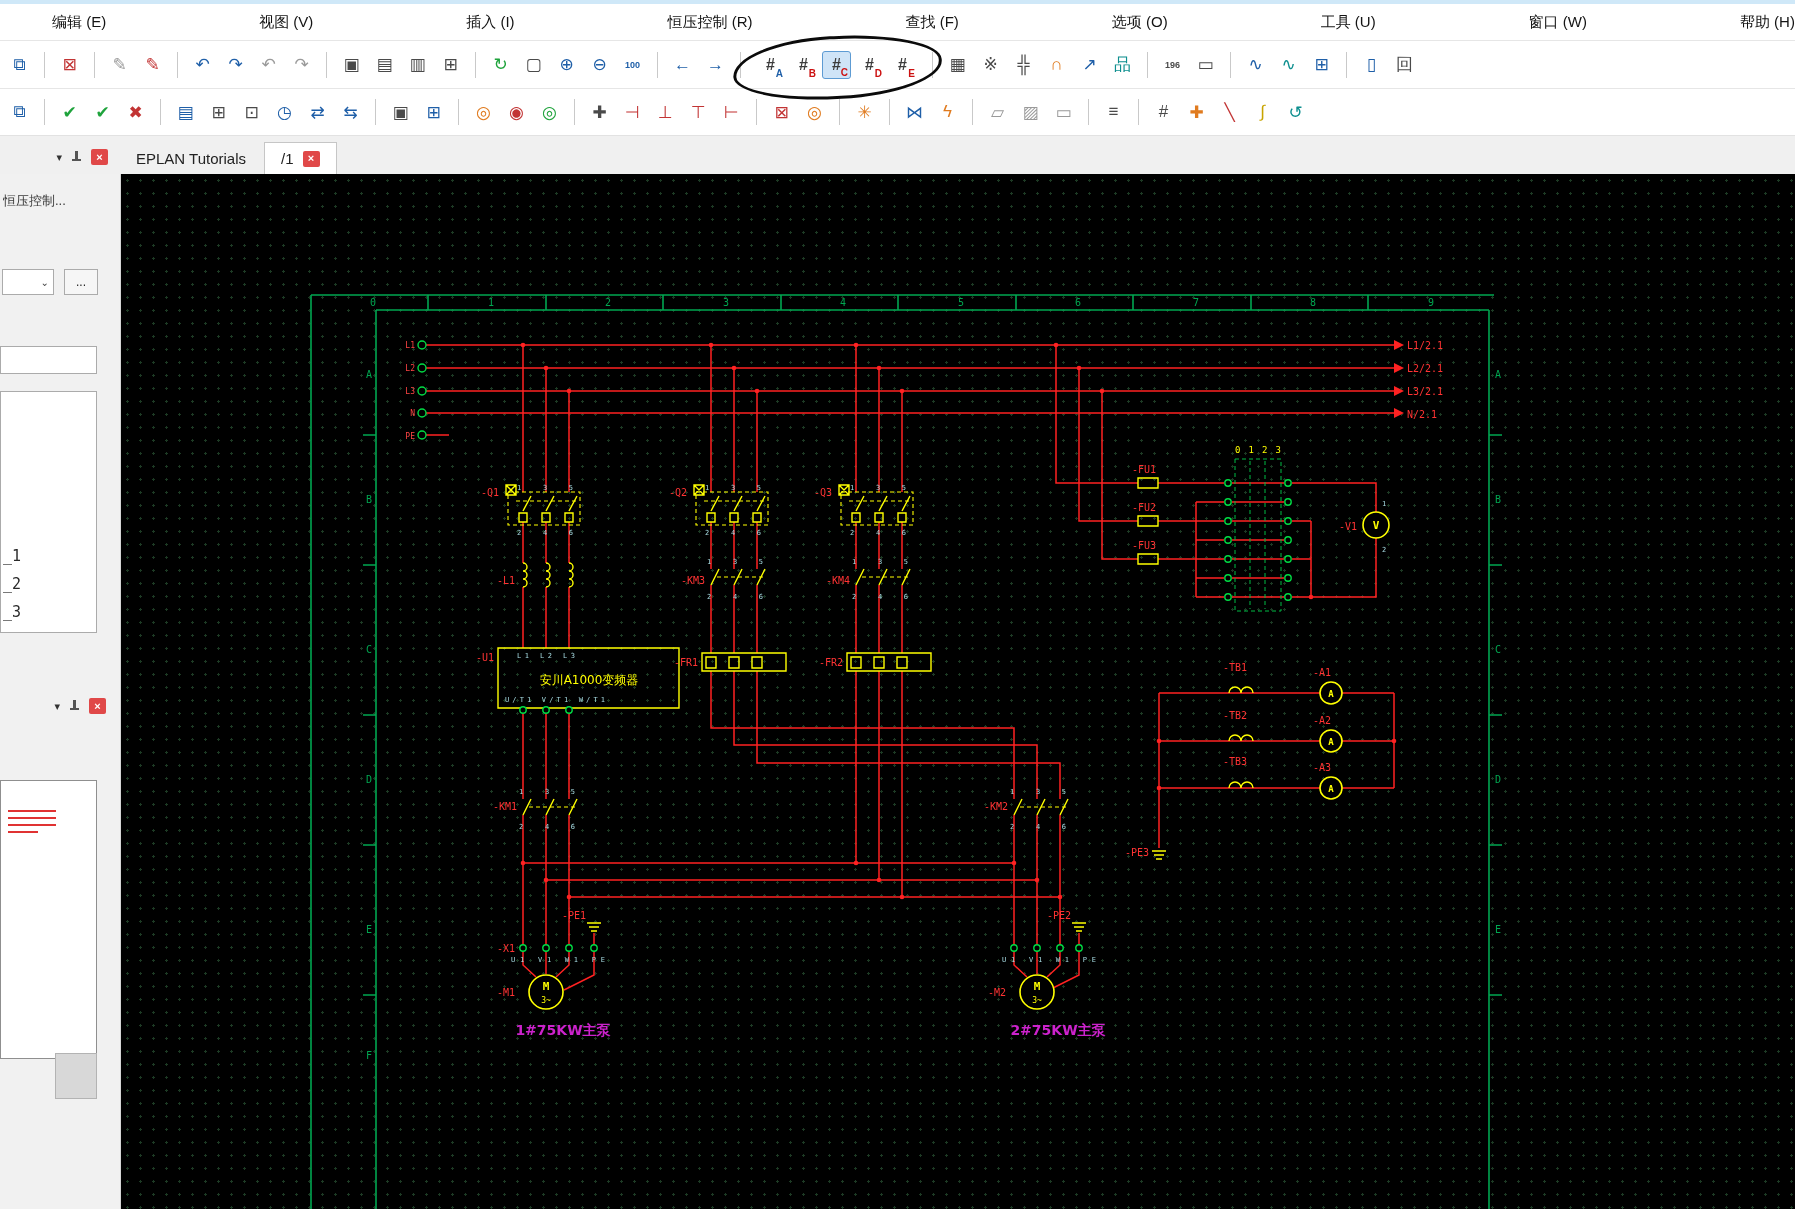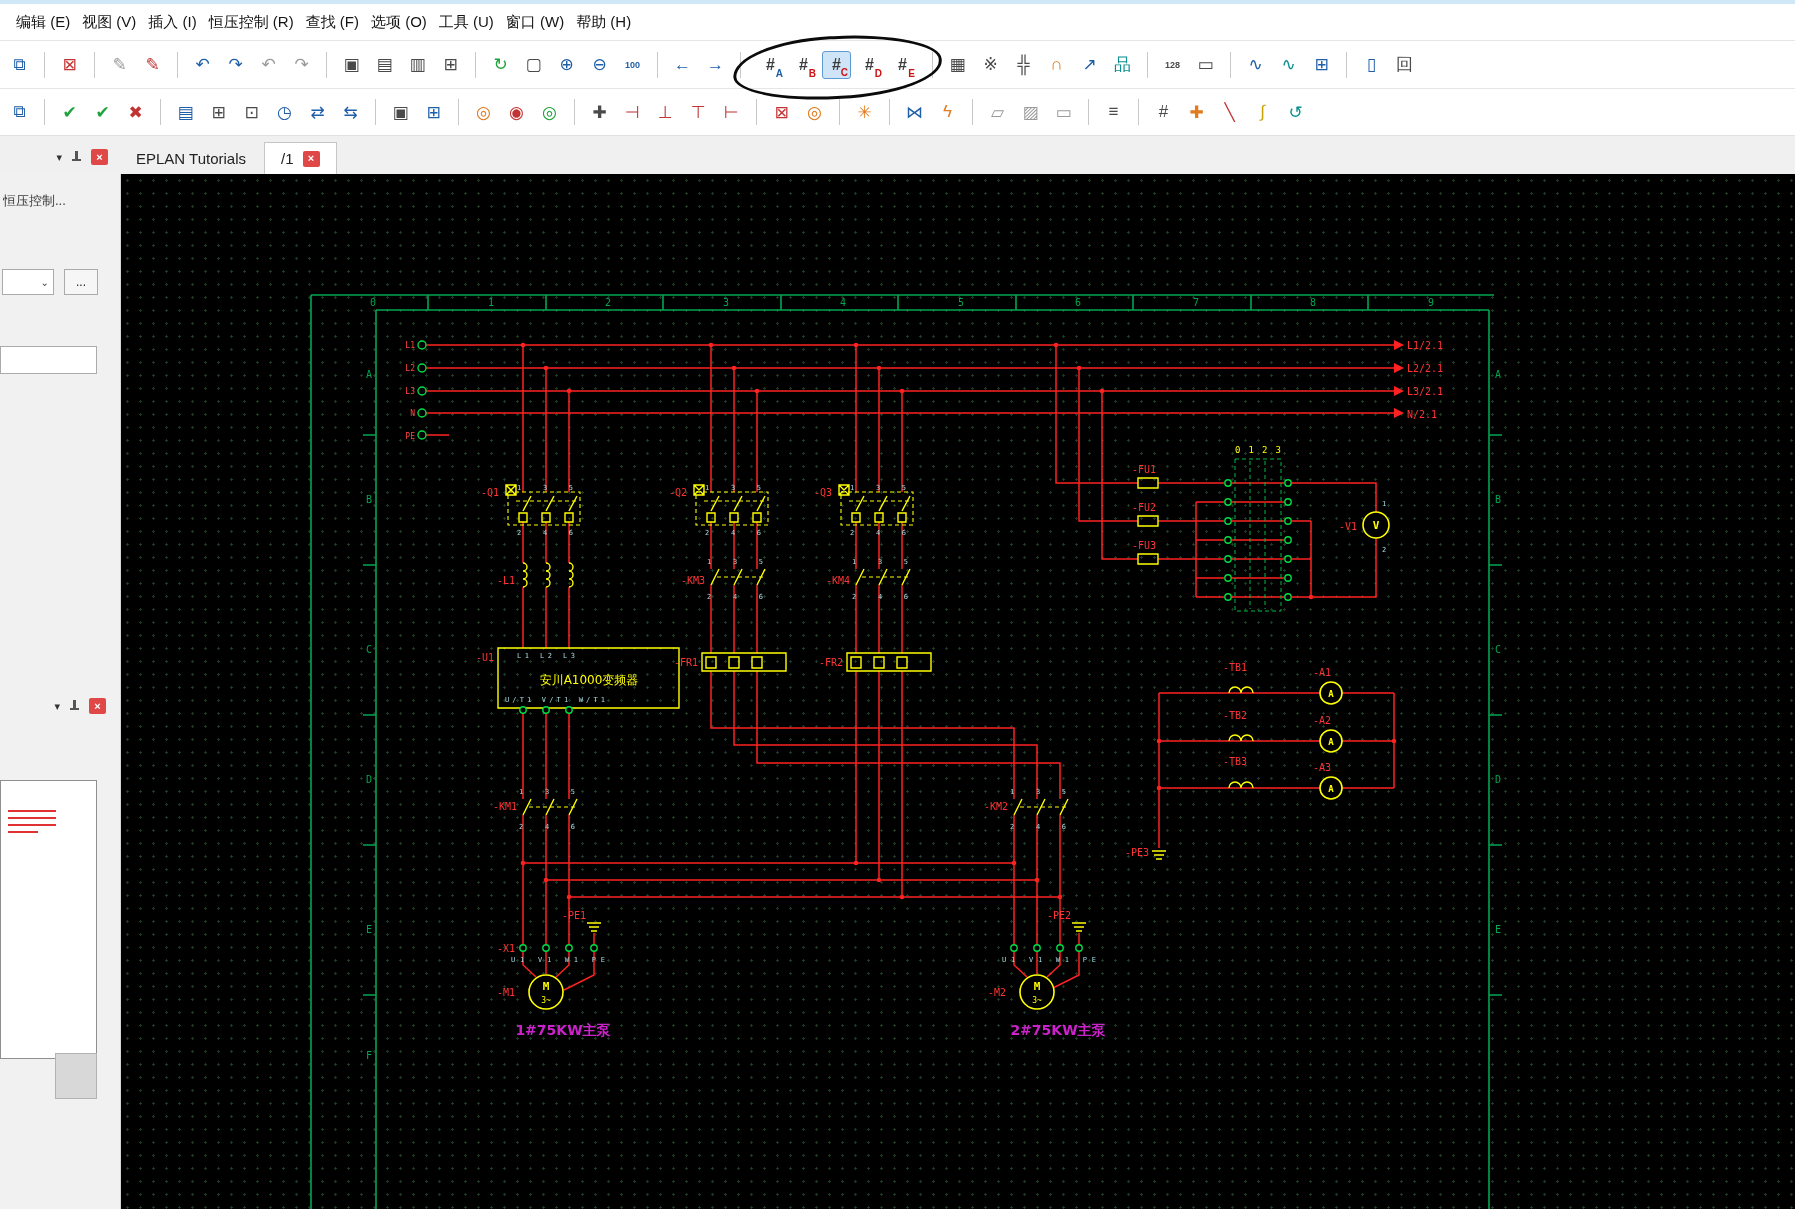--- a/index.html
+++ b/index.html
@@ -1,20 +1,20 @@
 <!DOCTYPE html>
 <html><head>
 <meta charset="utf-8">
 <style>
   html,body{margin:0;padding:0;background:#fff;width:1795px;height:1209px;overflow:hidden;
     font-family:"Liberation Sans","DejaVu Sans",sans-serif;}
   .app{position:relative;width:1795px;height:1209px;}
   
   .menubar{height:40px;box-sizing:border-box;border-top:4px solid #cfe8f8;background:#fff;
-    display:flex;align-items:center;gap:12px;padding-left:16px;font-size:15px;color:#141414;}
+    display:flex;align-items:center;gap:12px;padding-left:52px;font-size:15px;color:#141414;justify-content:space-between;}
   .menu-item{cursor:default;white-space:nowrap;}
   
   .toolbar{display:flex;align-items:center;background:#fff;border-top:1px solid #e6e6e6;padding:0 3px;position:relative;}
   .tb1{height:47px;}
   .tb2{height:46px;border-bottom:1px solid #e2e2e2;}
   .group{display:flex;align-items:center;}
   .sep{width:1px;height:26px;background:#c9c9c9;margin:0 8px;}
   .ico{width:29px;height:28px;margin:0 2px;display:flex;align-items:center;justify-content:center;
     font-size:17px;color:#2a5d9c;border-radius:3px;cursor:default;}
   .ico.txt{font-size:9px;font-weight:bold;letter-spacing:0;}
@@ -167,21 +167,21 @@
     <span class="group">
       <span class="ico c-dark">▦</span>
       <span class="ico c-dark">※</span>
       <span class="ico c-dark">╬</span>
       <span class="ico c-orange">∩</span>
       <span class="ico c-blue">↗</span>
       <span class="ico c-teal">品</span>
     </span>
       <i class="sep"></i>
     <span class="group">
-      <span class="ico c-dark txt">128</span>
+      <span class="ico c-dark txt">196</span>
       <span class="ico c-dark">▭</span>
     </span>
       <i class="sep"></i>
     <span class="group">
       <span class="ico c-blue">∿</span>
       <span class="ico c-teal">∿</span>
       <span class="ico c-blue">⊞</span>
     </span>
       <i class="sep"></i>
     <span class="group">
@@ -278,20 +278,25 @@
   </div>
 
   <div class="main">
     <div class="sidebar">
       <div class="sb-title">恒压控制...</div>
       <div class="sb-combo">
           <span>⌄</span>
         </div>
       <div class="sb-dots">...</div>
       <div class="sb-bar"></div>
+      <div class="sb-list">
+        <span class="sb-item" style="top:155px">_1</span>
+        <span class="sb-item" style="top:183px">_2</span>
+        <span class="sb-item" style="top:211px">_3</span>
+      </div>
       <div class="sb-panel2">
         <span class="pc-arrow">▾</span>
         <span class="pc-pin"></span>
         <span class="pc-close">×</span>
       </div>
       <div class="sb-preview">
         <div style="height:24px"></div>
           <i></i>
           <i></i>
           <i></i>

